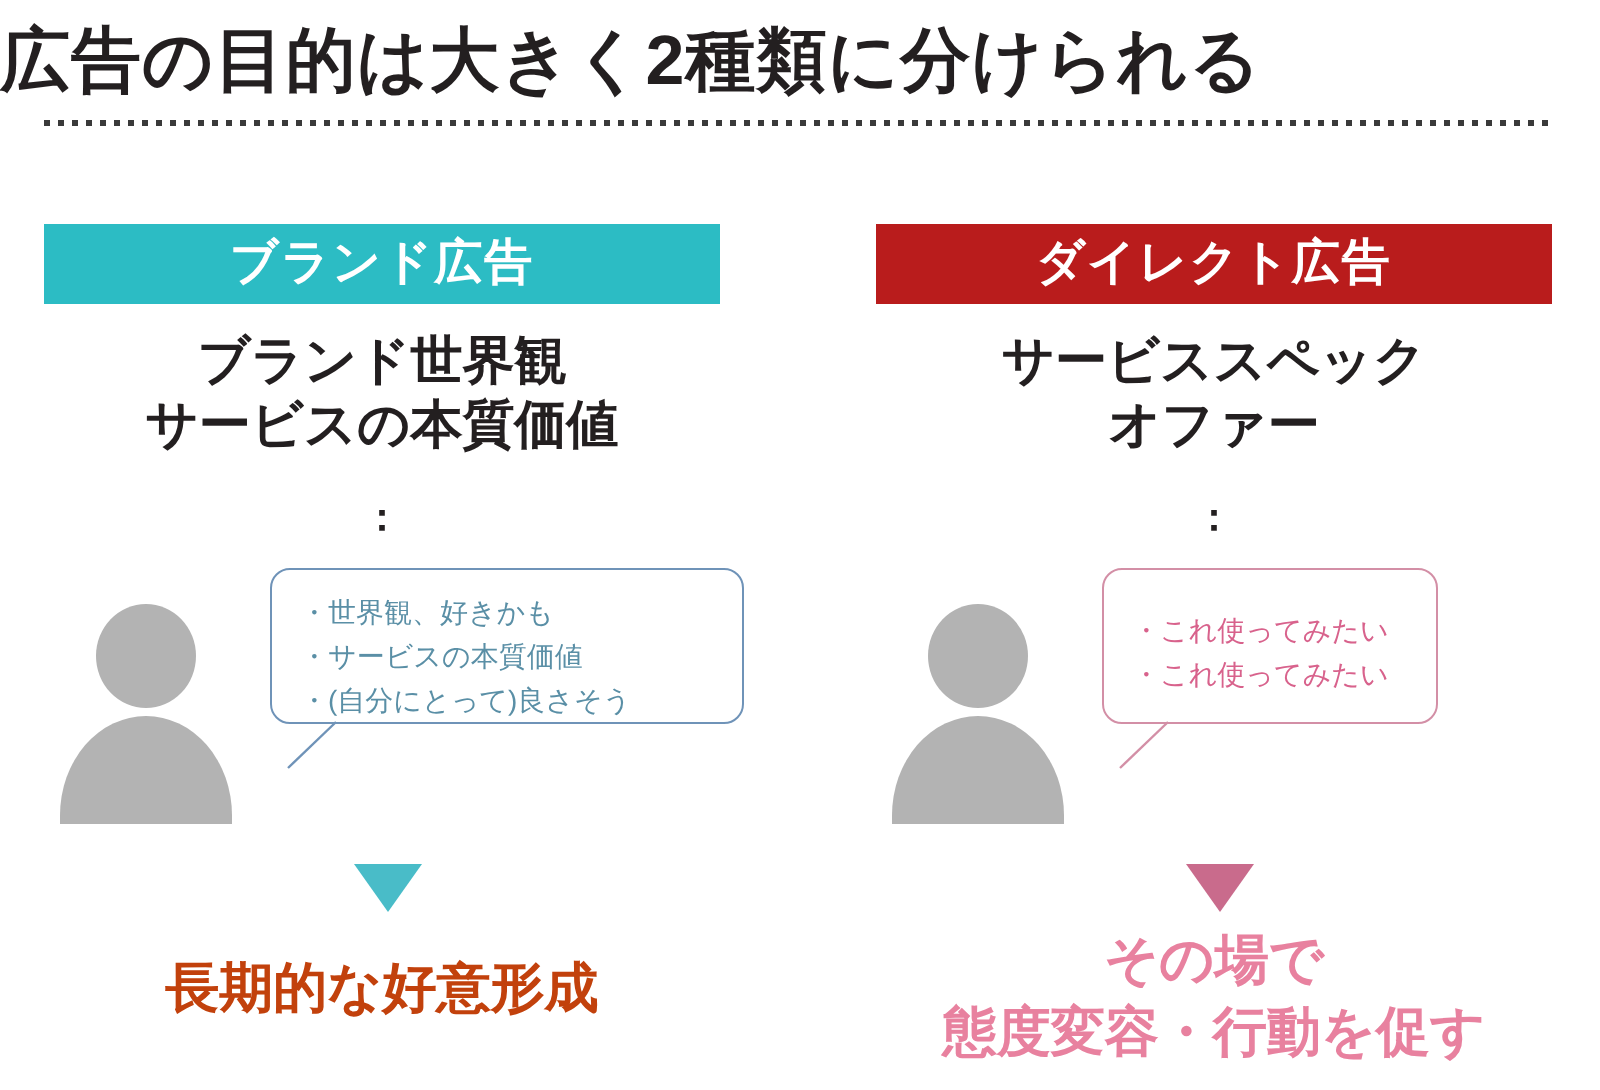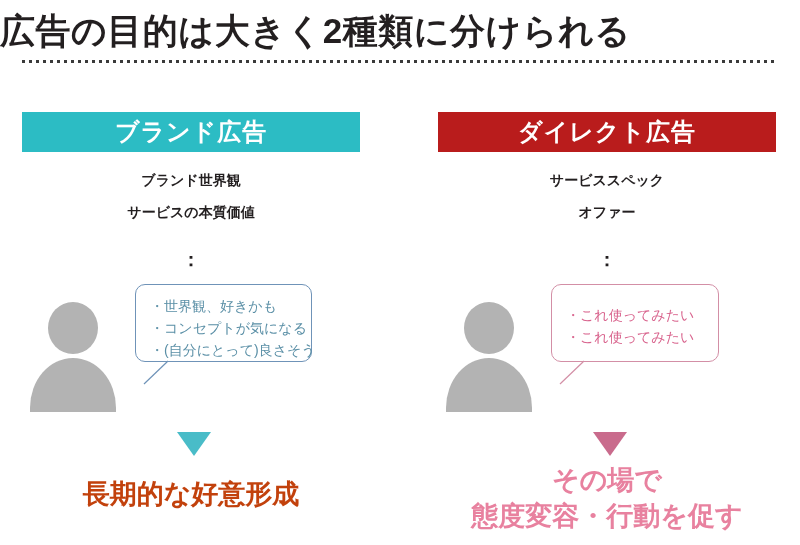--- a/index.html
+++ b/index.html
@@ -71,21 +71,21 @@
   }
   .col-left .col-header  { background: #2cbcc4; }
   .col-right .col-header { background: #b91c1c; }
 
   .col-body {
     position: absolute;
     left: 0;
     top: 52px;
     width: 338px;
     text-align: center;
-    font-size: 14px;
+    font-size: 26px;
     font-weight: bold;
     color: #231f20;
     line-height: 32px;
   }
   .col-colon {
     position: absolute;
     left: 0;
     top: 140px;
     width: 338px;
     text-align: center;
@@ -142,21 +142,21 @@
   .bubble-tail {
     position: absolute;
     width: 30px;
     height: 26px;
     overflow: visible;
   }
 
   .col-left .bubble {
     left: 113px;
     top: 172px;
-    width: 177px;
+    width: 237px;
     height: 78px;
     border: 1px solid #6f93b8;
   }
   .col-left .bubble-text { color: #5a8fa6; }
   .col-left .bubble-tail { left: 118px; top: 248px; }
 
   .col-right .bubble {
     left: 113px;
     top: 172px;
     width: 168px;
@@ -210,21 +210,21 @@
   </div>
 
   <div class="col-colon">：</div>
 
   <div class="person">
     <div class="person-head"></div>
     <div class="person-body"></div>
   </div>
 
   <div class="bubble">
-    <div class="bubble-text"><span>・世界観、好きかも</span><br><span>・コンセプトが気になる</span><br><span>・(自分にとって)良さそう</span></div>
+    <div class="bubble-text"><span>・世界観、好きかも</span><br><span>・サービスの本質価値</span><br><span>・(自分にとって)良さそう</span></div>
   </div>
   <svg class="bubble-tail" viewBox="0 0 30 26">
     <polyline points="28,1 4,24" fill="none" stroke="#6f93b8" stroke-width="1.2"></polyline>
   </svg>
 
   <div class="arrow-down"></div>
 
   <div class="conclusion">
     <div>長期的な好意形成</div>
   </div>

